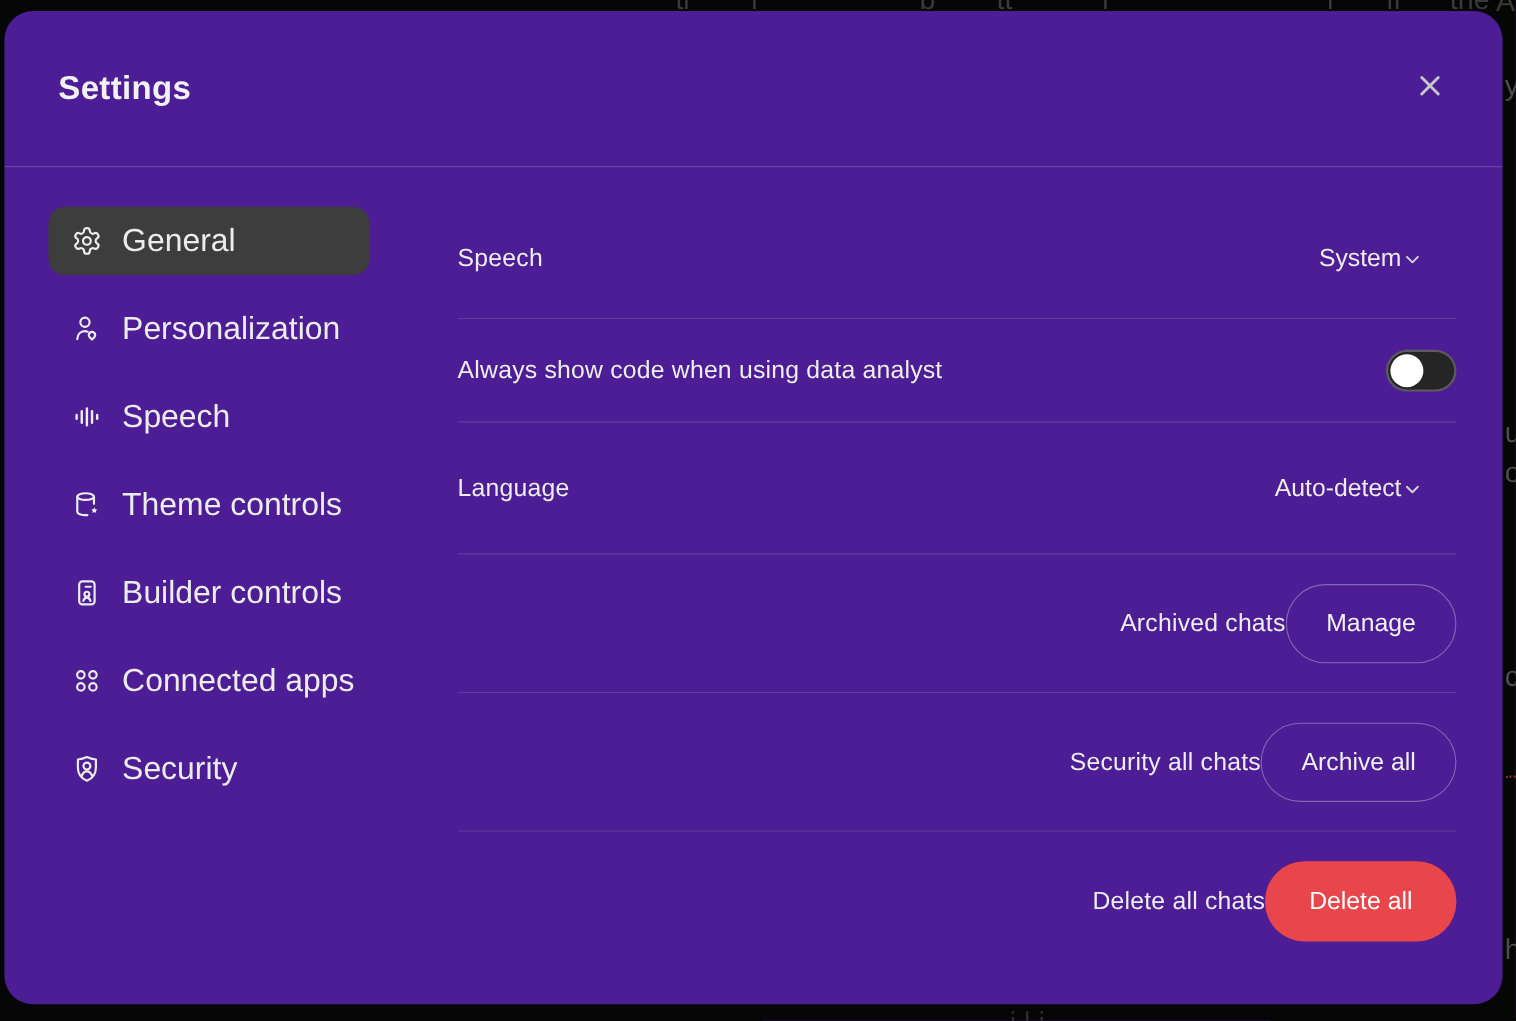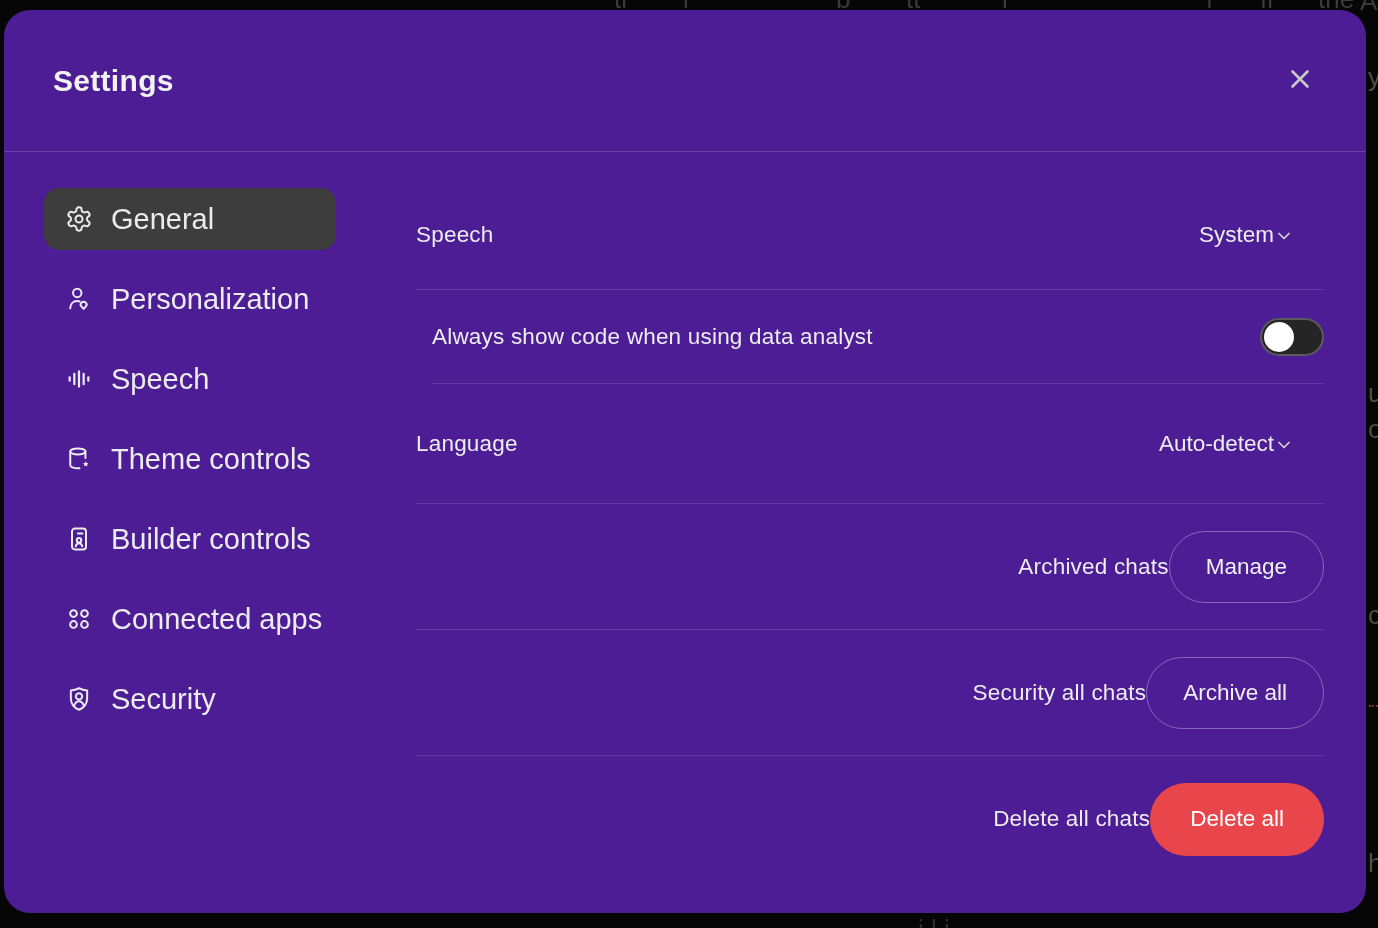--- a/index.html
+++ b/index.html
@@ -93,21 +93,21 @@
     padding:28px 42px 0 0;
   }
   .row {
     display:flex;
     align-items:center;
     justify-content:space-between;
     border-bottom:1px solid rgba(255,255,255,0.13);
   }
   .row.last { border-bottom:none; }
   .h-a { height:110px; }
-  .h-b { height:94px;margin-left:16px; }
+  .h-b { height:94px; }
   .h-c { height:120px; }
   .h-d { height:126px;justify-content:flex-end; }
   .row-label { font-size:22.5px; color:#ededed; letter-spacing:0.2px; }
 
   .dropdown {
     display:flex; align-items:center; 
     margin-right:30px;
     cursor:pointer;
     color:#ececec;
     font-size:22.5px;

